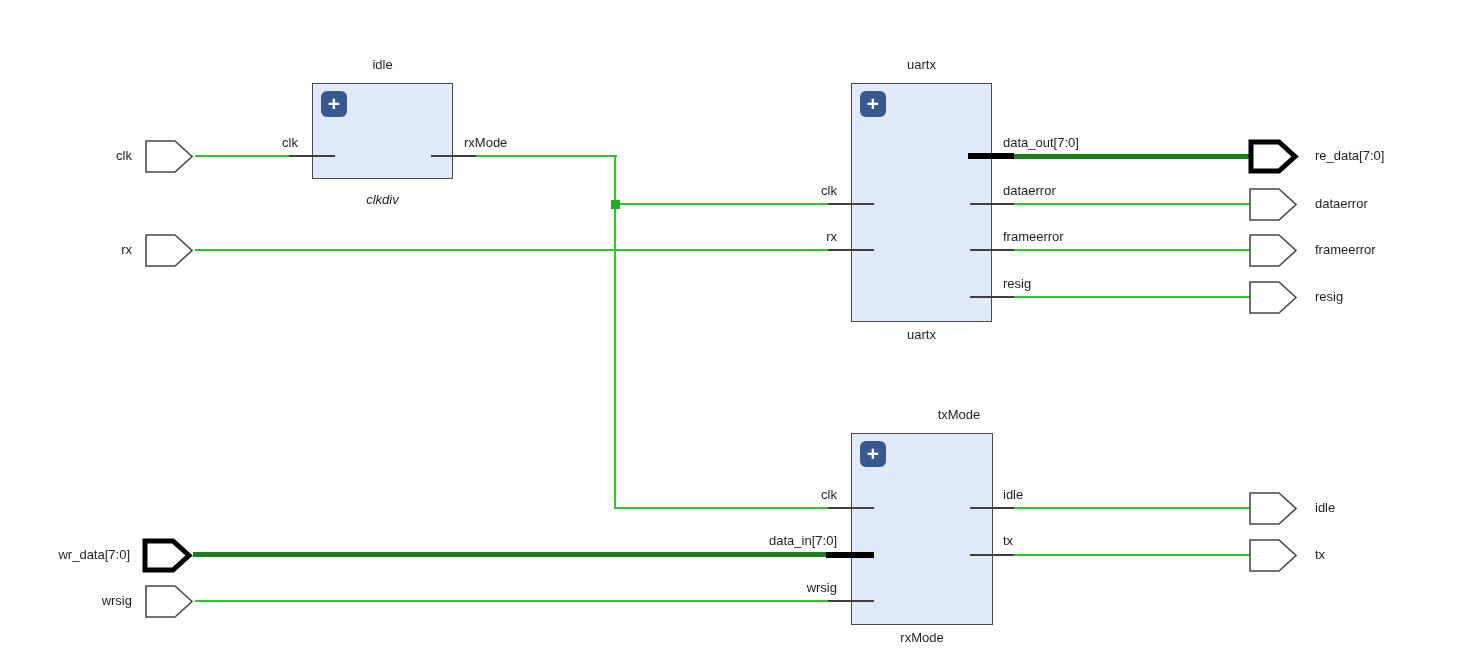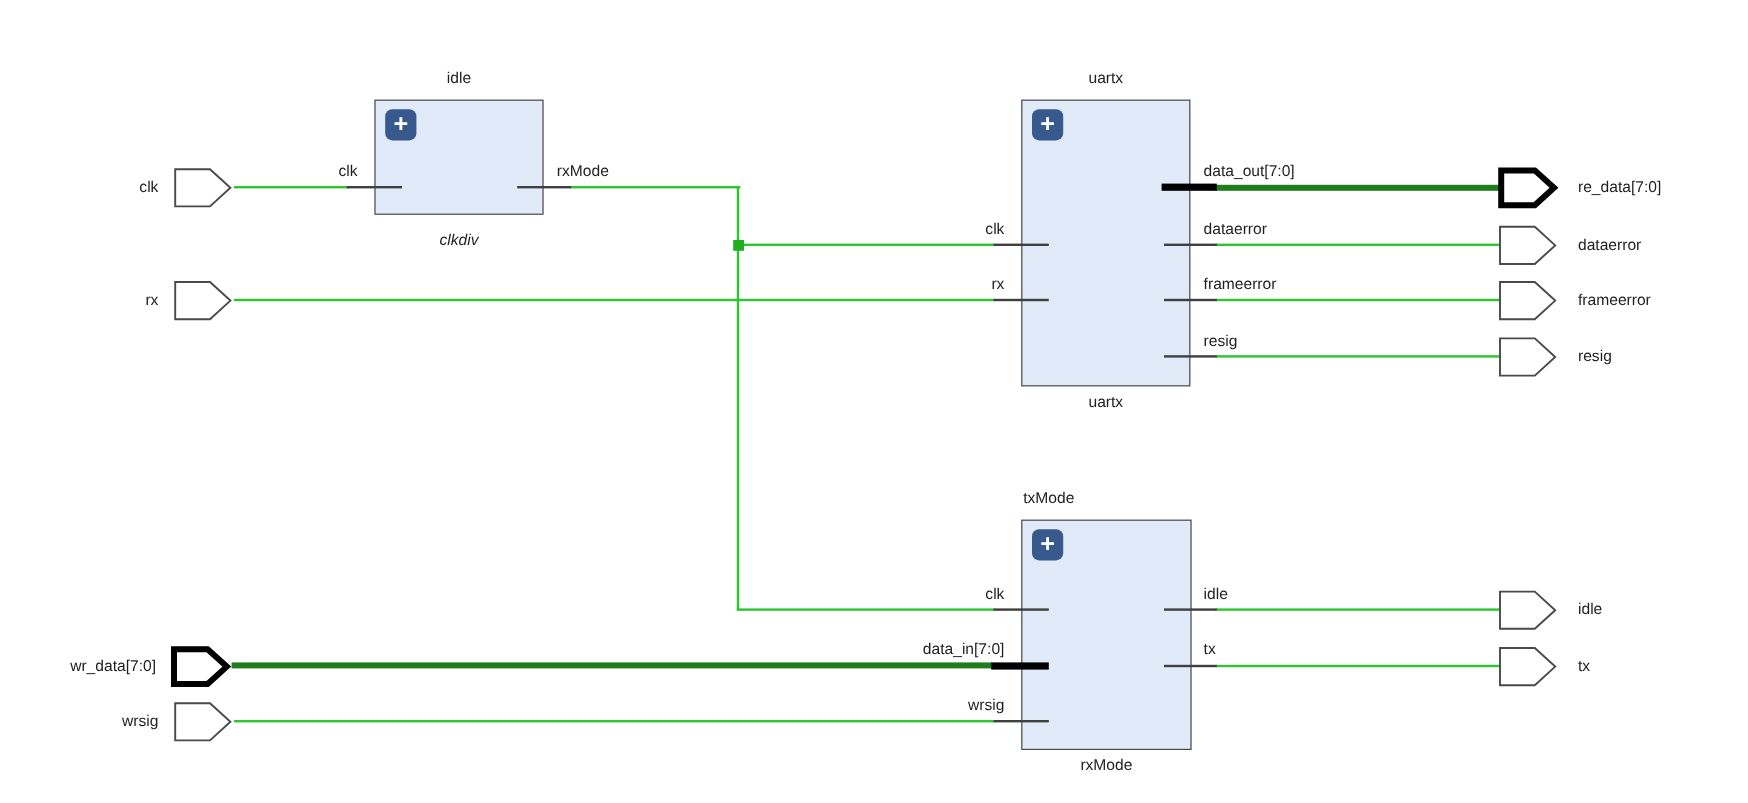--- a/index.html
+++ b/index.html
@@ -77,21 +77,21 @@
   <div class="stub" style="left:970px;top:203px;width:44px;"></div>
   <div class="lbl" style="left:1003px;top:183px;">dataerror</div>
   <div class="stub" style="left:970px;top:249px;width:44px;"></div>
   <div class="lbl" style="left:1003px;top:229px;">frameerror</div>
   <div class="stub" style="left:970px;top:296px;width:44px;"></div>
   <div class="lbl" style="left:1003px;top:276px;">resig</div>
 
   <div class="block" style="left:851px;top:433px;width:142px;height:192px;">
     <div class="plus">+</div>
   </div>
-  <div class="lbl ctr" style="left:803px;top:407px;width:142px;">txMode</div>
+  <div class="lbl ctr" style="left:888px;top:407px;width:142px;">txMode</div>
   <div class="lbl ctr" style="left:851px;top:630px;width:142px;">rxMode</div>
 
   <div class="stub" style="left:828px;top:507px;width:46px;"></div>
   <div class="lbl rgt" style="left:737px;top:487px;width:100px;">clk</div>
   <div class="bstub" style="left:826px;top:552px;width:48px;"></div>
   <div class="lbl rgt" style="left:737px;top:533px;width:100px;">data_in[7:0]</div>
   <div class="stub" style="left:828px;top:600px;width:46px;"></div>
   <div class="lbl rgt" style="left:737px;top:580px;width:100px;">wrsig</div>
 
   <div class="stub" style="left:970px;top:507px;width:44px;"></div>

